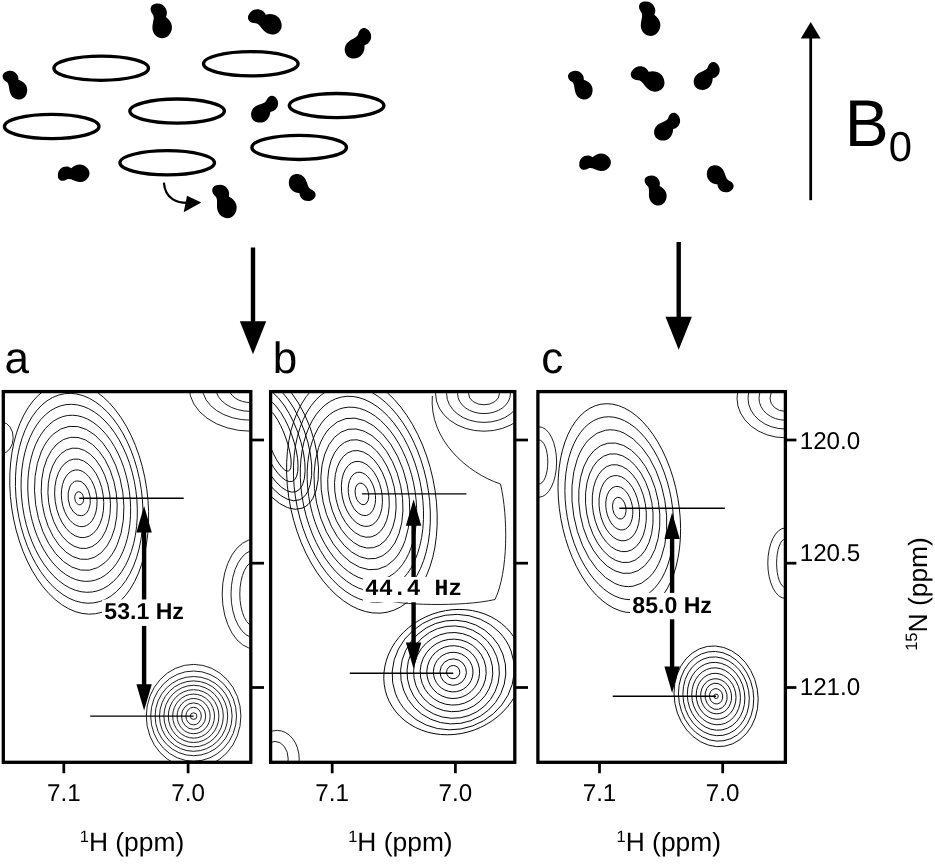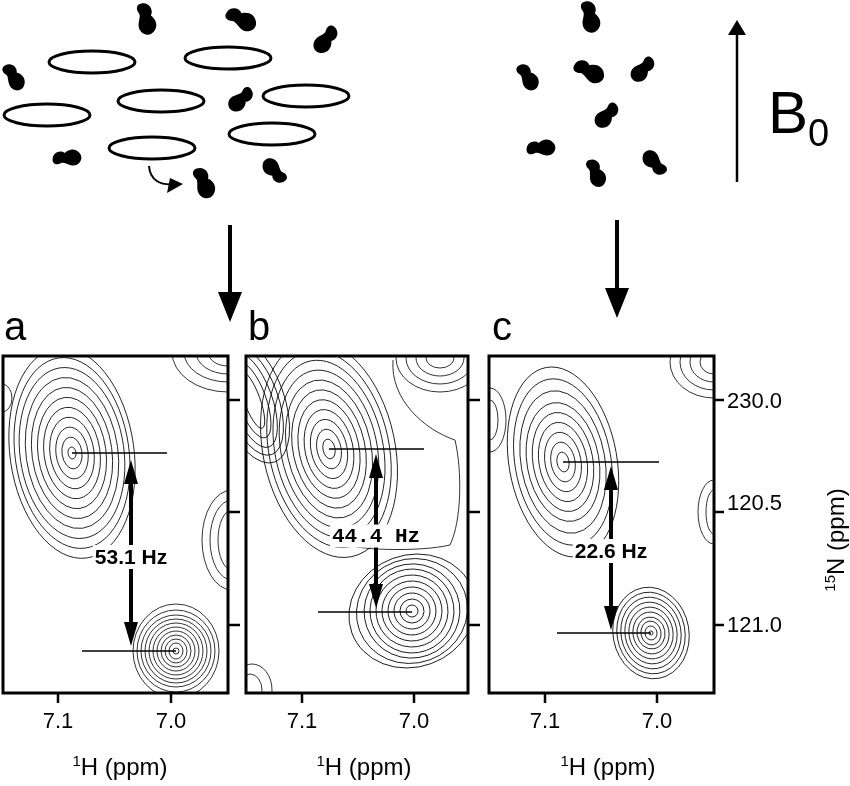--- a/index.html
+++ b/index.html
@@ -265,30 +265,30 @@
 </svg>
 
 <div class="b0"><span>B</span><sub>0</sub></div>
 
 <div class="panel-letter" style="left:4px; top:306px;">a</div>
 <div class="panel-letter" style="left:248px; top:306px;">b</div>
 <div class="panel-letter" style="left:492px; top:306px;">c</div>
 
 <div class="coupling" style="left:131px; top:557px;">53.1 Hz</div>
 <div class="coupling" style="left:376px; top:536px;font-family:Liberation Mono, monospace;">44.4 Hz</div>
-<div class="coupling" style="left:611px; top:551px;">22.6 Hz</div>
+<div class="coupling" style="left:611px; top:551px;">85.0 Hz</div>
 
 <div class="tick-x" style="left:58px; top:708px;">7.1</div>
 <div class="tick-x" style="left:171px; top:708px;">7.0</div>
 <div class="tick-x" style="left:302px; top:708px;">7.1</div>
 <div class="tick-x" style="left:414px; top:708px;">7.0</div>
 <div class="tick-x" style="left:545px; top:708px;">7.1</div>
 <div class="tick-x" style="left:657px; top:708px;">7.0</div>
 
 <div class="xlabel" style="left:120px;"><sup>1</sup><span>H  (ppm)</span></div>
 <div class="xlabel" style="left:364px;"><sup>1</sup><span>H  (ppm)</span></div>
 <div class="xlabel" style="left:608px;"><sup>1</sup><span>H  (ppm)</span></div>
 
-<div class="tick-y" style="top:401px;">230.0</div>
+<div class="tick-y" style="top:401px;">120.0</div>
 <div class="tick-y" style="top:503px;">120.5</div>
 <div class="tick-y" style="top:625px;">121.0</div>
 
 <div class="ylabel"><sup>15</sup><span>N  (ppm)</span></div>
 
 </body></html>

